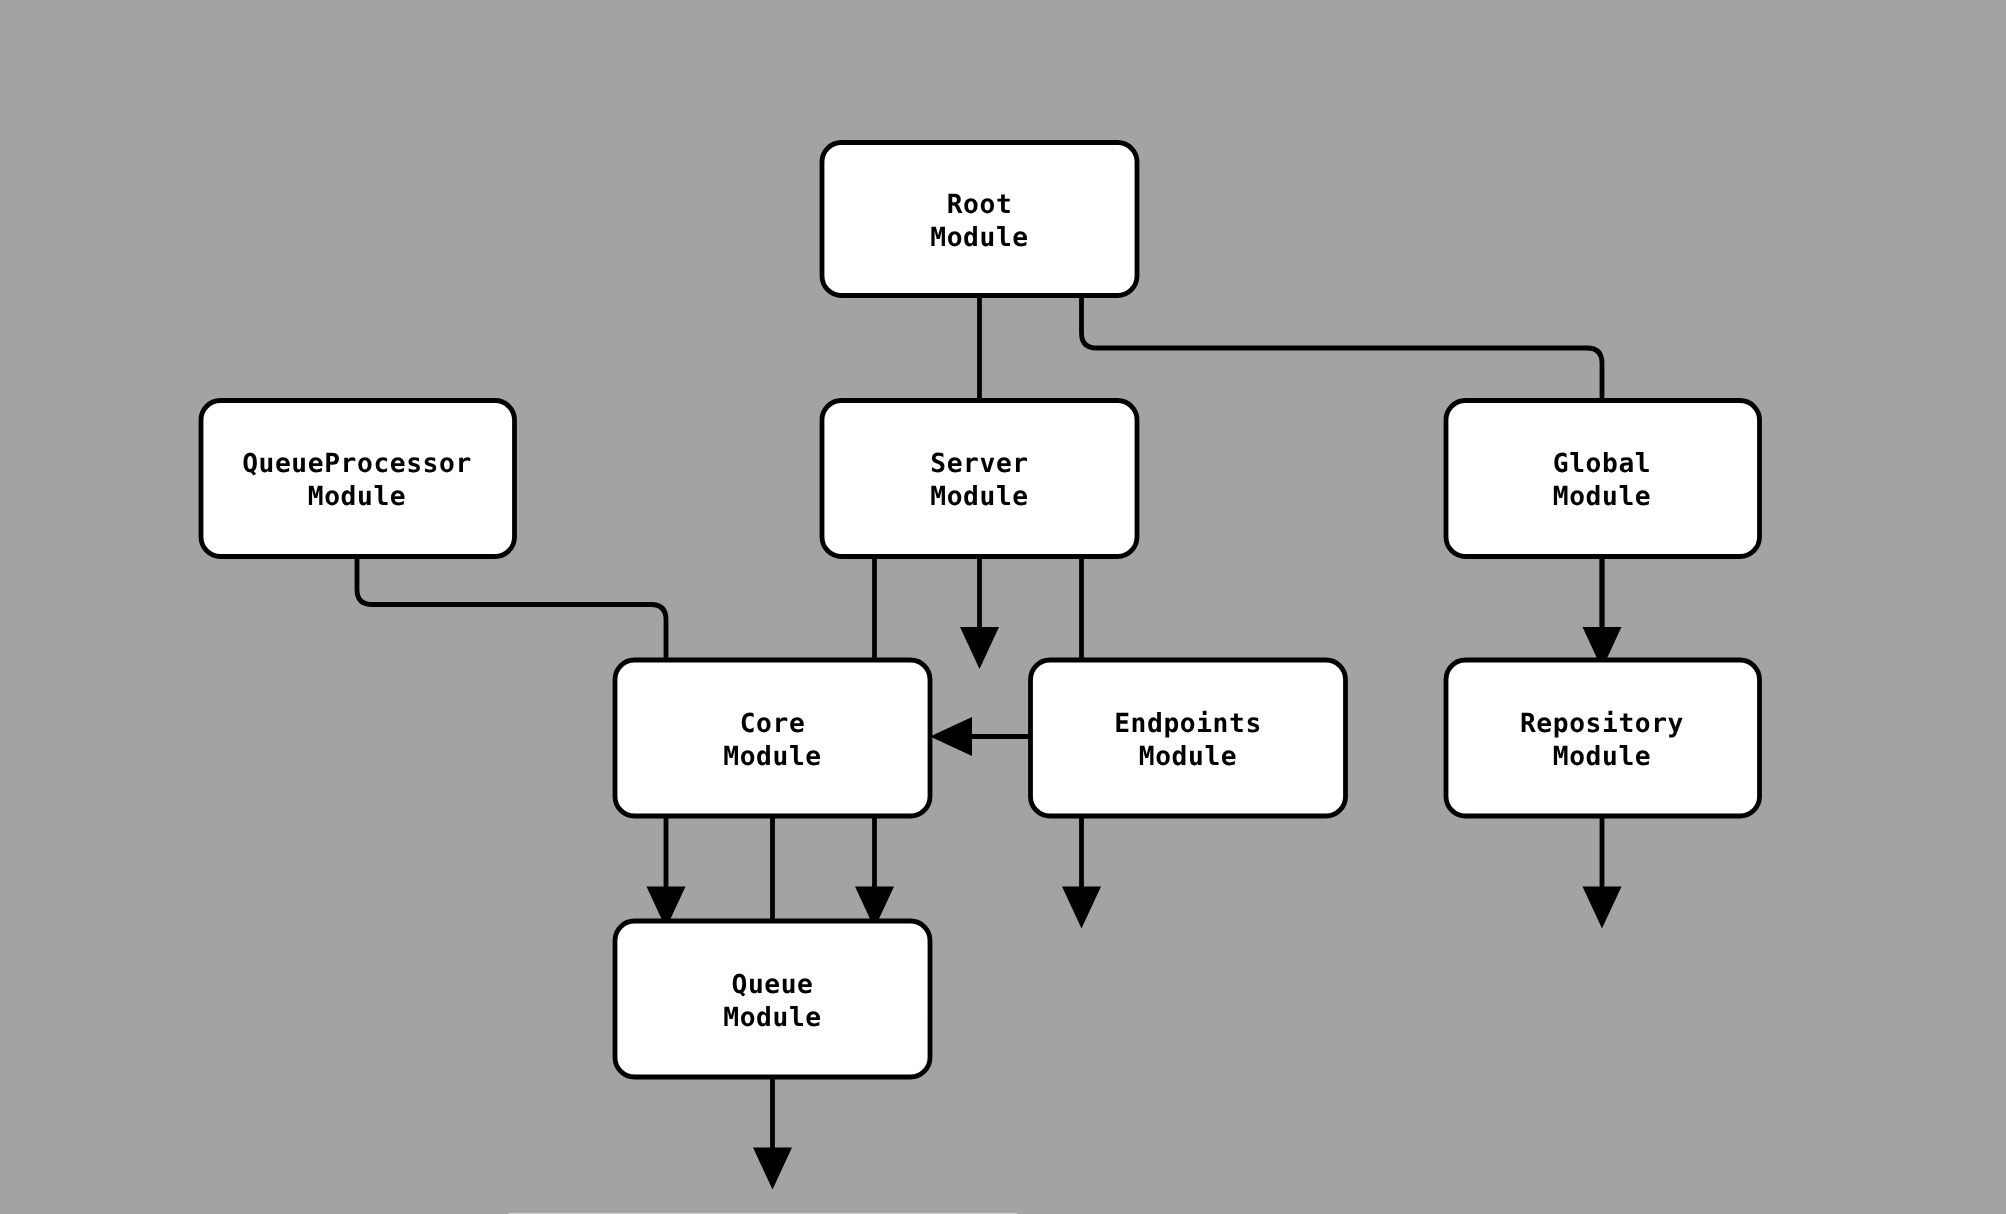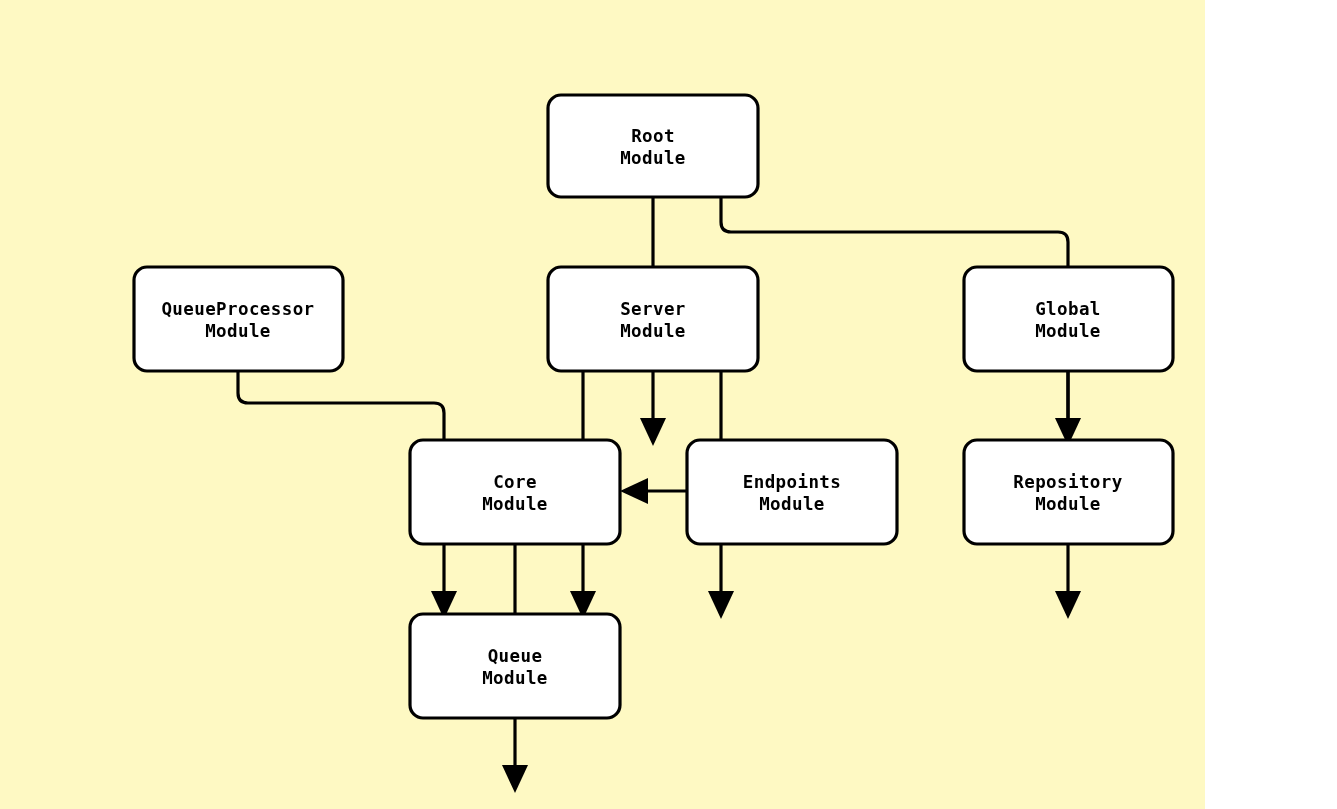--- a/index.html
+++ b/index.html
@@ -9,23 +9,23 @@
     background: #ffffff;
   }
   body {
     width: 1337px;
     height: 809px;
     font-family: "DejaVu Sans Mono", "Liberation Mono", monospace;
     overflow: hidden;
   }
   #diagram-root {
     position: relative;
-    width: 1205px;
+    width: 1337px;
     height: 809px;
-    background: #fef9c3;
+    background: #a3a3a3;
   }
   svg#diagram-canvas {
     display: block;
     width: 1337px;
     height: 809px;
   }
   .node-rect {
     fill: #ffffff;
     stroke: #000000;
     stroke-width: 3.2;

